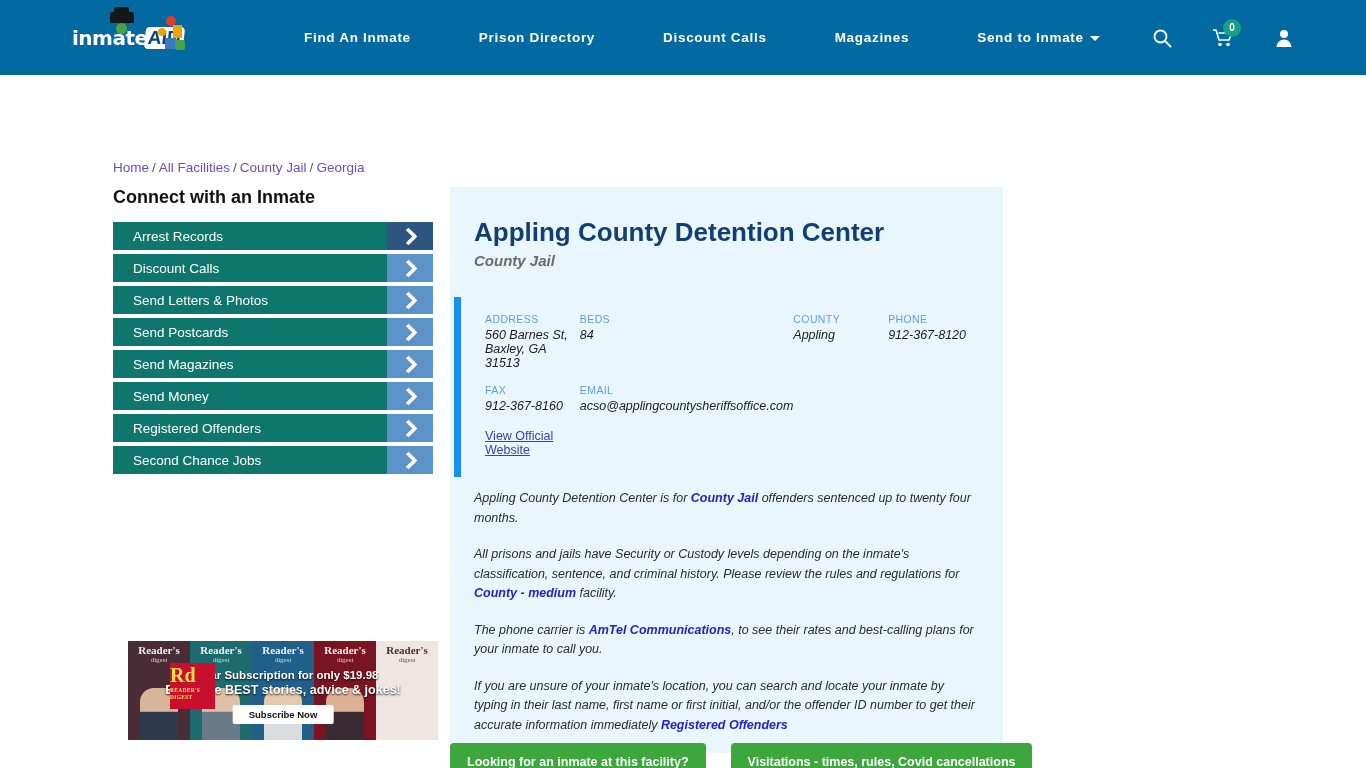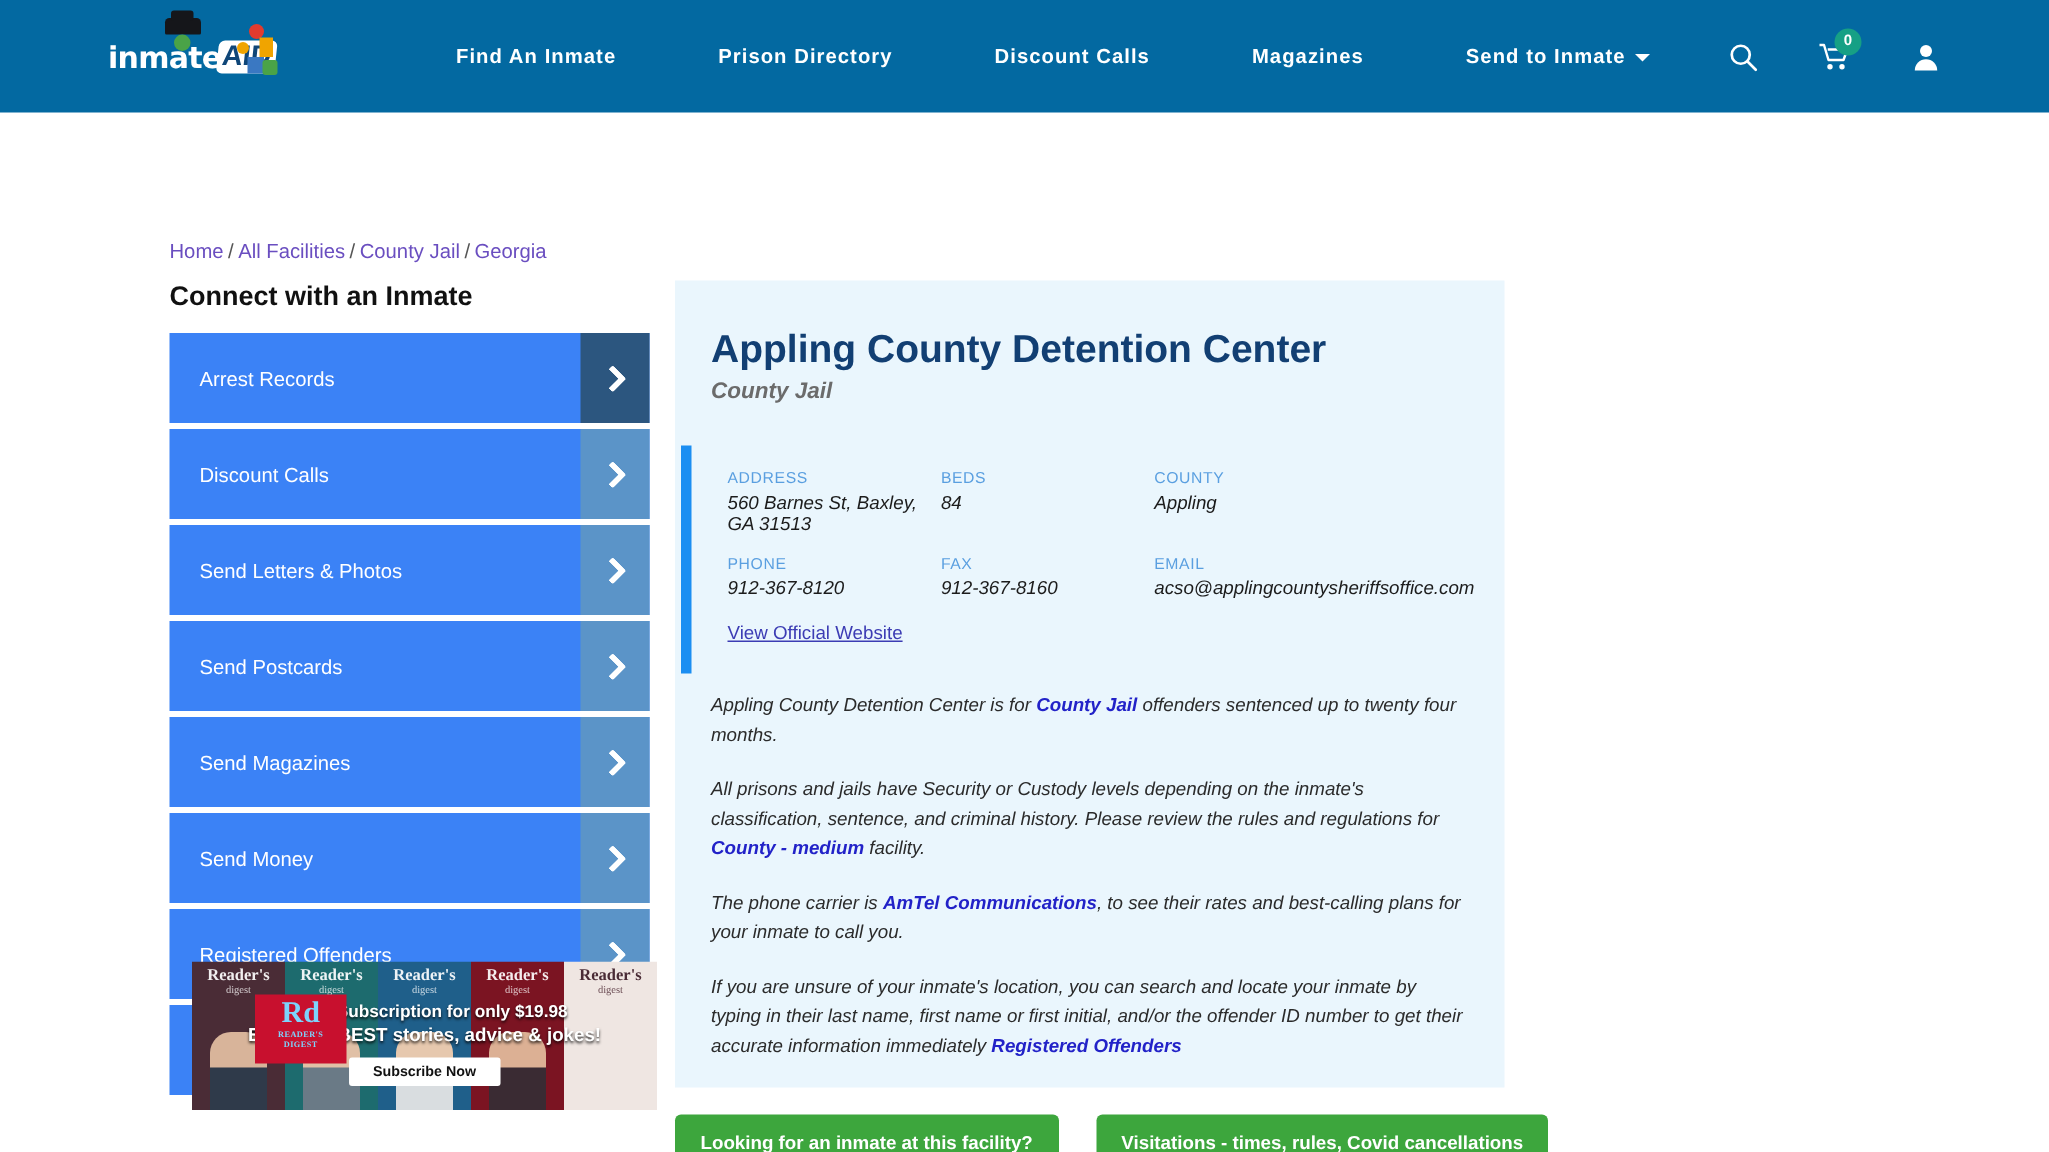--- a/index.html
+++ b/index.html
@@ -128,25 +128,25 @@
     width: 320px;
   }
   .side-title {
     font-size: 18px;
     font-weight: bold;
     color: #111111;
     margin: 0 0 14px 0;
     cursor: pointer;
   }
   .side-btn {
-    height: 60px;
+    height: 28px;
     margin-bottom: 4px;
     display: flex;
     align-items: stretch;
-    background: #3b82f6;
+    background: #0f766e;
     cursor: pointer;
   }
   .side-btn .lbl {
     flex: 1;
     display: flex; align-items: center;
     padding-left: 20px;
     color: #ffffff;
     font-size: 13.5px;
   }
   .side-btn .arrow {
@@ -205,24 +205,23 @@
     position: absolute; z-index: 6;
     left: 50%; transform: translateX(-50%);
     bottom: 16px;
     background: #ffffff; color: #111;
     font-size: 9.5px; font-weight: bold;
     padding: 4px 16px; border-radius: 2px;
   }
   .rd-logo {
     position: absolute; z-index: 6;
     left: 42px; top: 22px;
-    width: 61px; height: 46px;
+    width: 45px; height: 46px;
     background: #c8102e;
-    color: #7dd3fc;
-    text-align: center;
+    color: #fde047;
     font-family: "Liberation Serif", serif;
   }
   .rd-logo .rd { font-size: 20px; font-weight: bold; line-height: 24px; }
   .rd-logo .rdsub { font-size: 5.5px; font-weight: bold; letter-spacing: .3px; line-height: 7px;}
 
   
   .card {
     position: absolute;
     left: 450px; top: 112px;
     width: 553px;
@@ -249,21 +248,21 @@
     font-style: italic;
     color: #9a9a9a;
     margin: 4px 0 0 0;
   }
 
   .info-panel {
     margin: 22px 0 0 4px;
     border-left: 7px solid #1b8ef2;
     padding: 16px 20px 20px 24px;
     display: grid;
-    grid-template-columns: 1fr 1fr 1fr;
+    grid-template-columns: 1fr 1fr 1fr 1fr;
     grid-auto-rows: min-content;
     row-gap: 14px;
   }
   .info-item .k {
     font-size: 10.5px;
     color: #5a9fe0;
     letter-spacing: 0.4px;
     margin-bottom: 3px;
   }
   .info-item .v {

